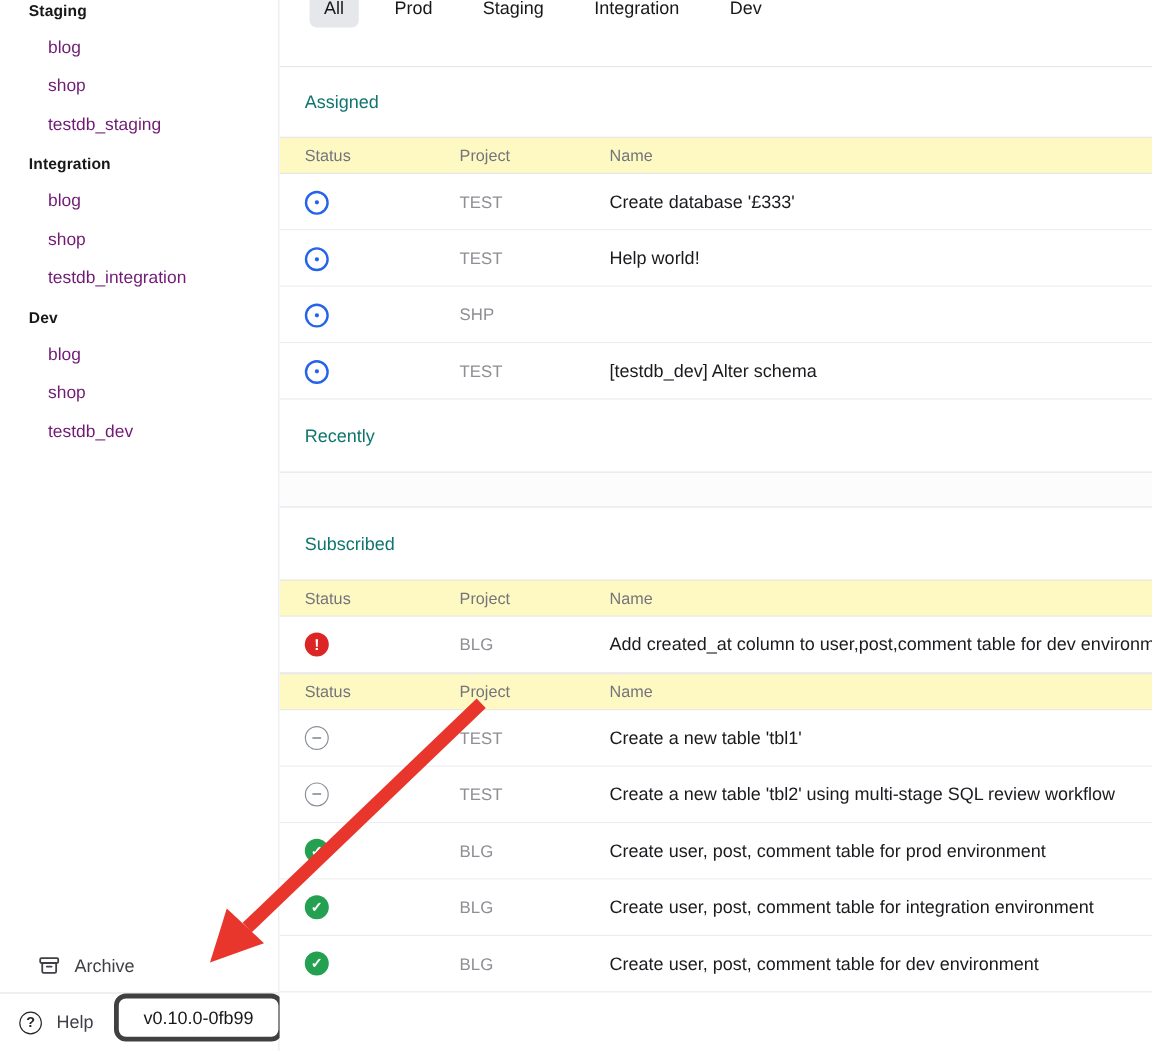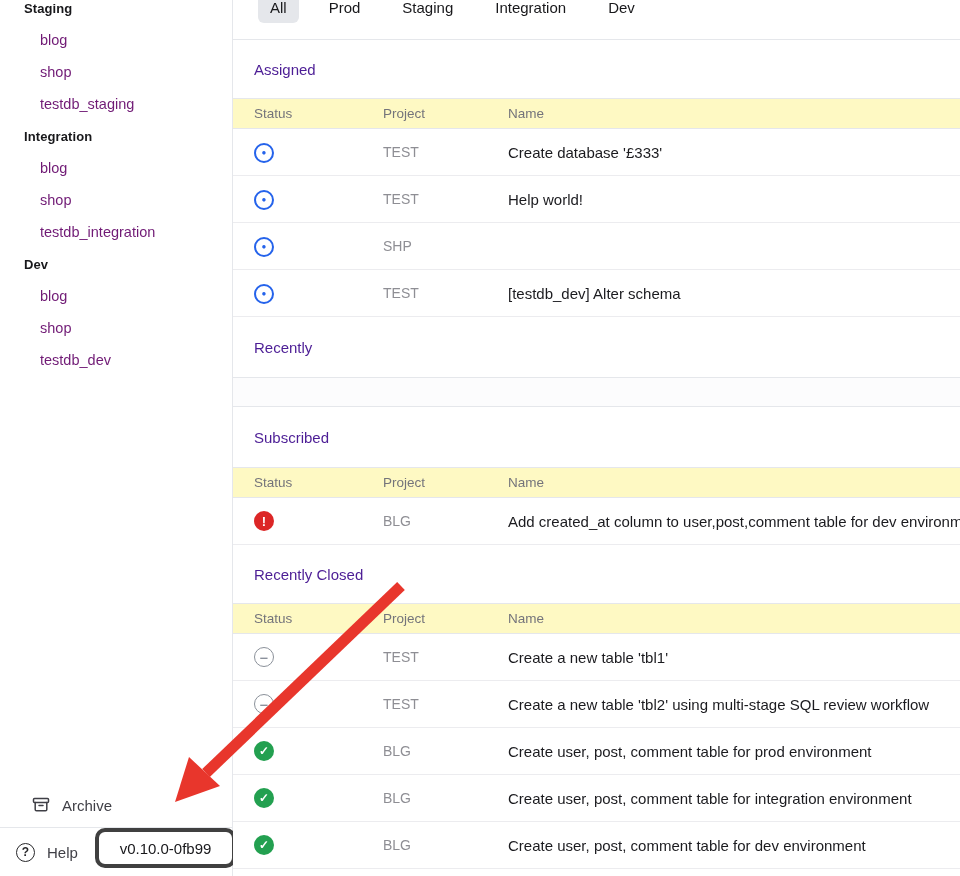--- a/index.html
+++ b/index.html
@@ -51,34 +51,34 @@
     display: flex; align-items: center; justify-content: center;
     font-size: 15px; color: #18181b; background: #fff;
   }
 
   
   .main {
     position: absolute; left: 233px; top: 0; right: 0; bottom: 0;
     overflow: hidden; background: #fff;
   }
   .tabbar {
-    height: 40px; border-bottom: 1px solid #e5e7eb;
+    height: 56px; border-bottom: 1px solid #e5e7eb;
     display: flex; align-items: flex-start; padding-left: 25px;
   }
   .tab {
     height: 30px; line-height: 30px; margin-top: -7px;
     padding: 0 12px; margin-right: 18px;
     font-size: 15px; color: #18181b; border-radius: 6px; cursor: pointer;
     white-space: nowrap;
   }
   .tab.selected { background: #e5e7eb; }
 
   .section-title {
     height: 58px; display: flex; align-items: center;
-    padding-left: 21px; font-size: 15px; font-weight: 500; color: #4c1d95;
+    padding-left: 21px; font-size: 15px; font-weight: 500; color: #0f766e;
   }
   .thead {
     height: 31px; background: #fef9c3;
     border-top: 1px solid #e5e7eb; border-bottom: 1px solid #e5e7eb;
     display: flex; align-items: center;
     font-size: 13.5px; font-weight: 500; color: #74747b;
   }
   .empty-band {
     height: 30px; background: #fcfcfd;
     border-top: 1px solid #e5e7eb; border-bottom: 1px solid #e5e7eb;
@@ -203,21 +203,20 @@
       <div class="col-name">Name</div>
     </div>
     <div class="row">
       <div class="col-status"><span class="status-icon" data-status="failed">!</span></div>
       <div class="col-project">BLG</div>
       <div class="col-name">Add created_at column to user,post,comment table for dev environment</div>
     </div>
   </div>
 
   <div>
-    <div class="section-title">Recently Closed</div>
     <div class="thead">
       <div class="col-status">Status</div>
       <div class="col-project">Project</div>
       <div class="col-name">Name</div>
     </div>
     <div class="row">
       <div class="col-status"><span class="status-icon" data-status="canceled">−</span></div>
       <div class="col-project">TEST</div>
       <div class="col-name">Create a new table 'tbl1'</div>
     </div>

